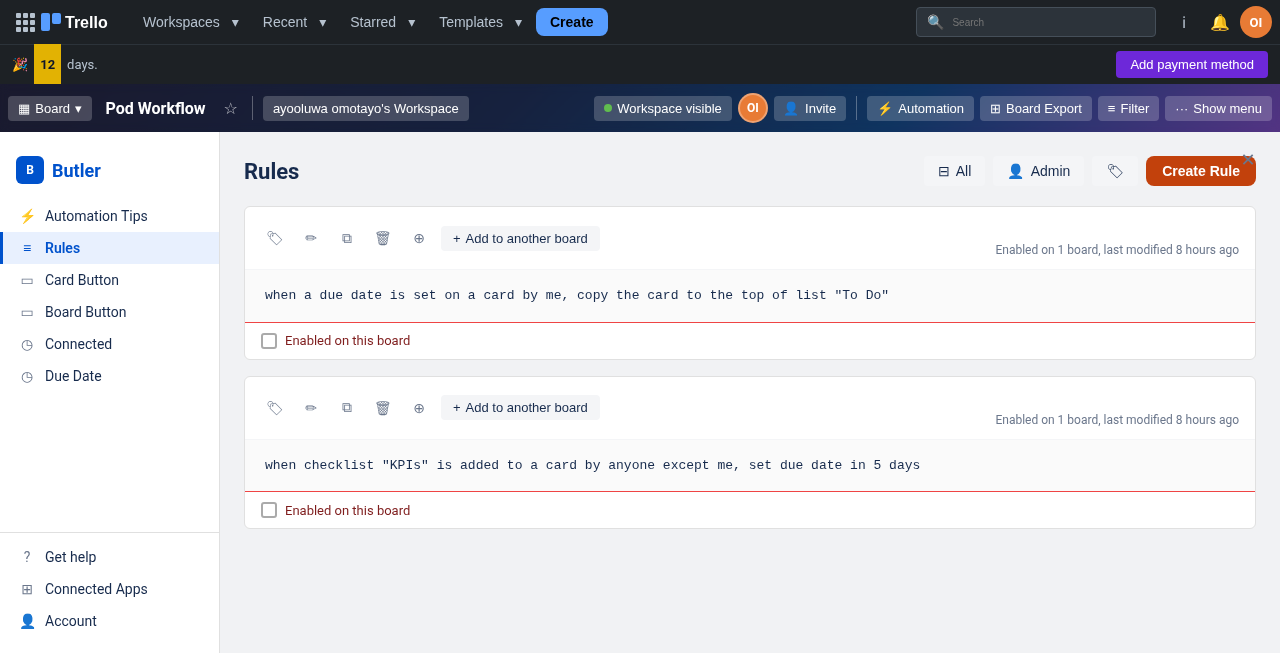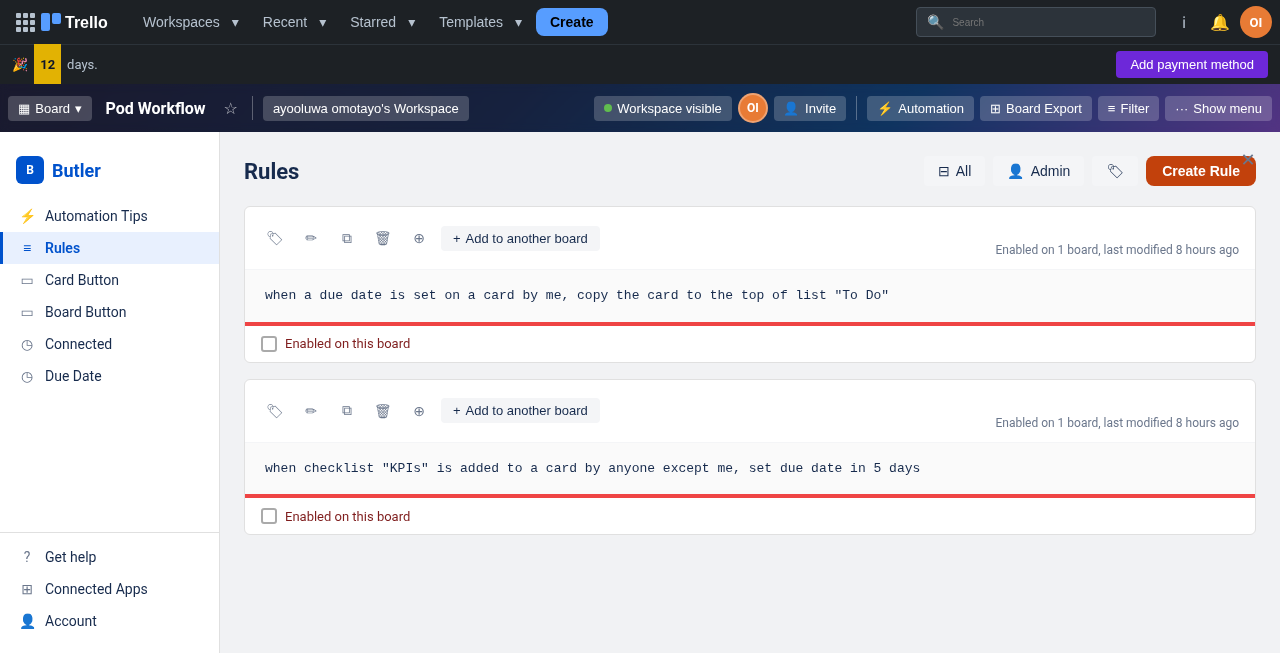--- a/index.html
+++ b/index.html
@@ -360,21 +360,21 @@
       color: #6b778c;
       font-size: 12px;
       margin-top: 24px;
     }
     .rule-body {
       padding: 16px 20px;
       font-family: 'Courier New', monospace;
       font-size: 13px;
       color: #172b4d;
       background: #fafafa;
-      border-bottom: 4px solid #ef4444;
+      border-bottom: 1px solid #ef4444;
       line-height: 1.5;
     }
     .rule-footer {
       padding: 10px 16px;
       display: flex;
       align-items: center;
       gap: 8px;
     }
     .checkbox {
       width: 16px;

